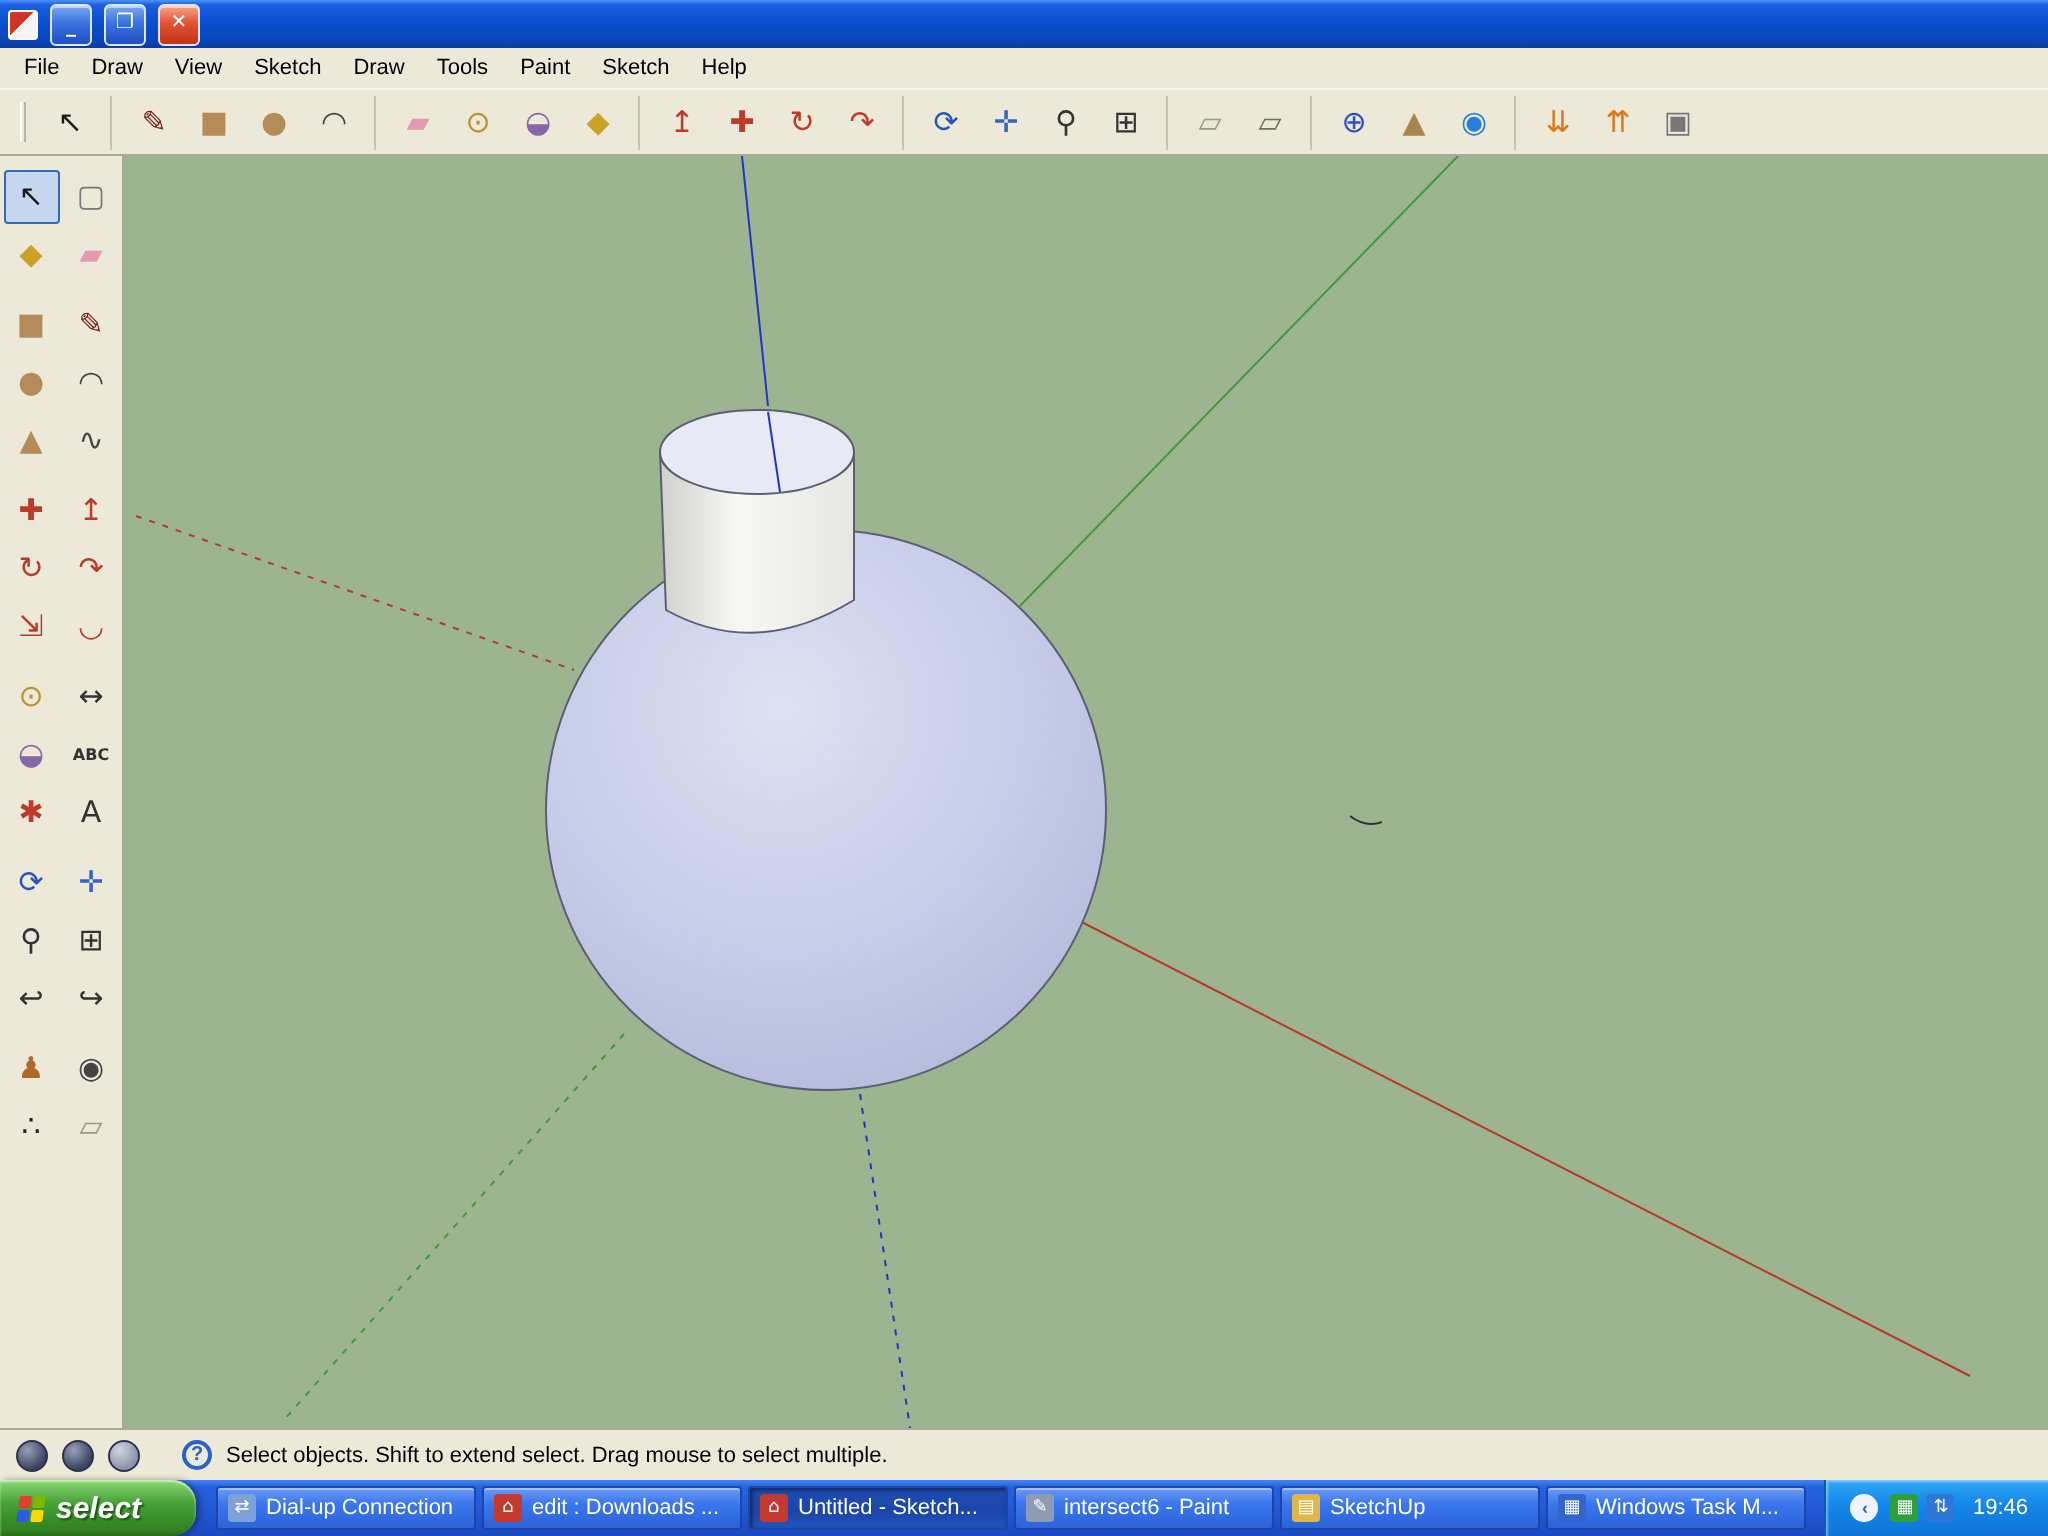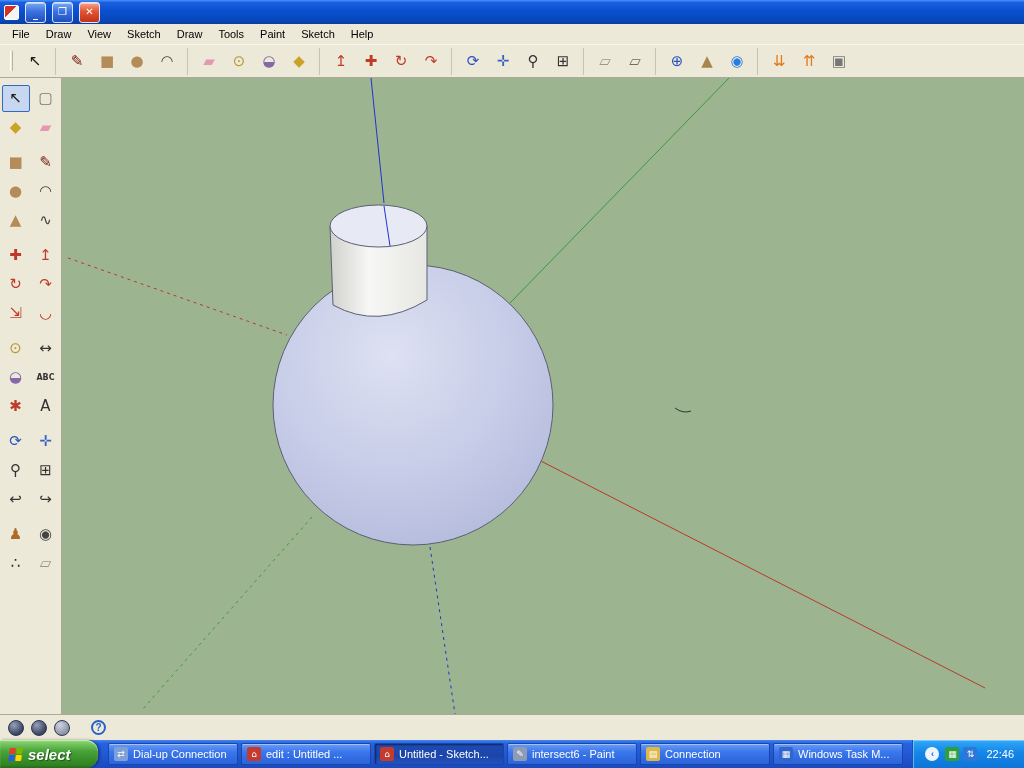--- a/index.html
+++ b/index.html
@@ -347,61 +347,62 @@
         <path d="M613,330 q8,6 16,3" fill="none" stroke="#333333" stroke-width="1"></path>
       </svg>
     </div>
   </div>
 
   <div class="statusbar">
     <span class="scircle c1"></span>
     <span class="scircle c2"></span>
     <span class="scircle c3"></span>
     <span class="help-icon">?</span>
+    <span class="status-hint">Select objects. Shift to extend select. Drag mouse to select multiple.</span>
   </div>
 
   <div class="taskbar">
     <div class="startbtn">
       <span class="xp-flag">
           <i class="fr"></i>
           <i class="fg"></i>
           <i class="fb"></i>
           <i class="fy"></i>
         </span>
       <span class="start-label">select</span>
     </div>
     <div class="taskbtns">
         <div class="taskbtn">
           <span class="task-ico" style="background: rgb(126, 160, 216);">⇄</span>
           <span class="task-label">Dial-up Connection</span>
         </div>
         <div class="taskbtn">
           <span class="task-ico" style="background: rgb(196, 58, 46);">⌂</span>
-          <span class="task-label">edit : Untitled ...</span>
+          <span class="task-label">edit : Downloads ...</span>
         </div>
         <div class="taskbtn active">
           <span class="task-ico" style="background: rgb(196, 58, 46);">⌂</span>
           <span class="task-label">Untitled - Sketch...</span>
         </div>
         <div class="taskbtn">
           <span class="task-ico" style="background: rgb(143, 155, 181);">✎</span>
           <span class="task-label">intersect6 - Paint</span>
         </div>
         <div class="taskbtn">
           <span class="task-ico" style="background: rgb(224, 184, 74);">▤</span>
-          <span class="task-label">Connection</span>
+          <span class="task-label">SketchUp</span>
         </div>
         <div class="taskbtn">
           <span class="task-ico" style="background: rgb(51, 102, 204);">▦</span>
           <span class="task-label">Windows Task M...</span>
         </div>
       </div>
     <div class="tray">
       <span class="tray-chevron">‹</span>
       <span style="display:flex;gap:4px;">
           <span class="tray-ico" style="background: rgb(47, 158, 63);">▦</span>
           <span class="tray-ico" style="background: rgb(47, 119, 214);">⇅</span>
         </span>
-      <span class="tray-time">22:46</span>
+      <span class="tray-time">19:46</span>
     </div>
   </div>
 
 </div>
 
 </body></html>

